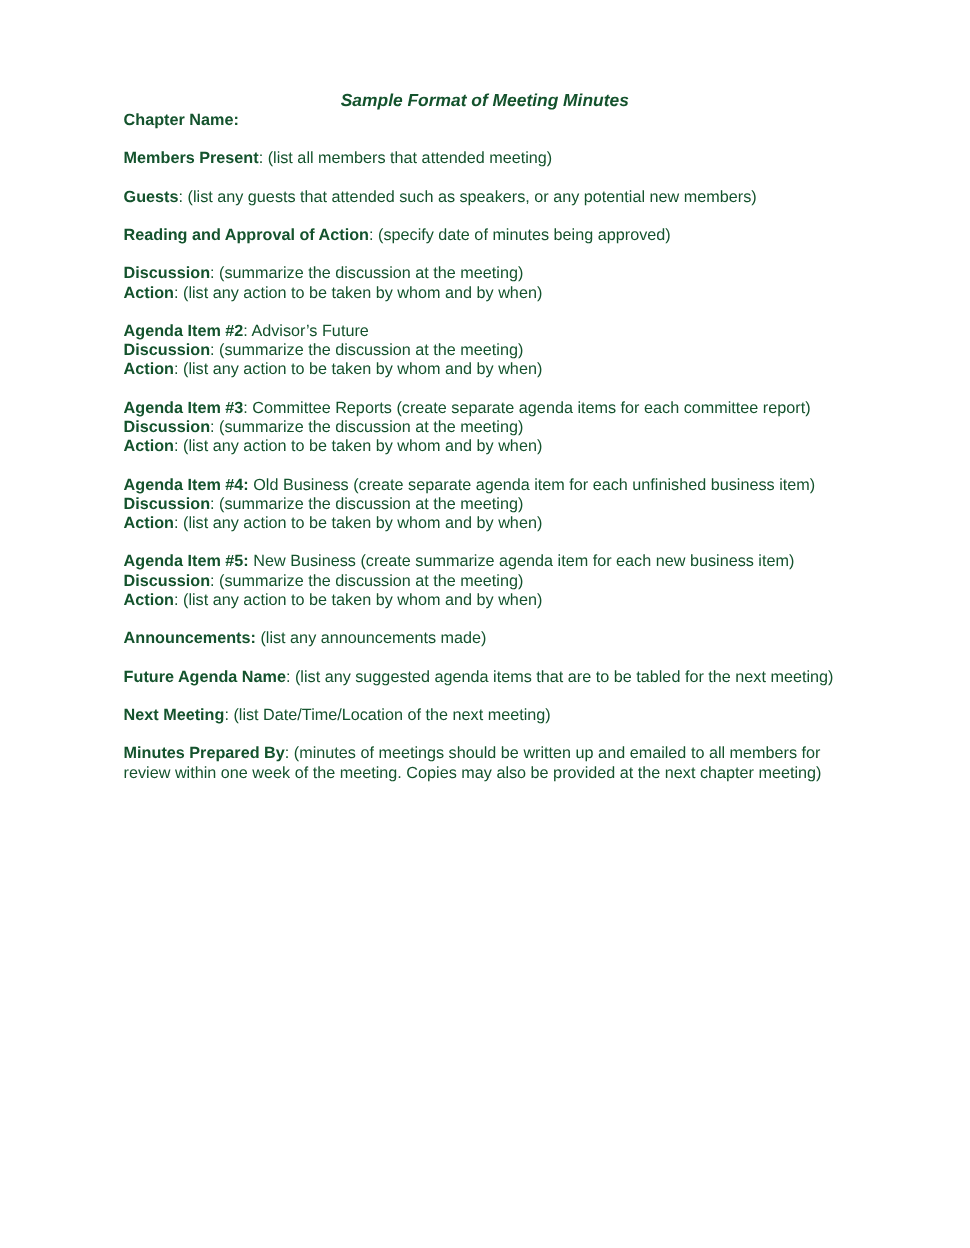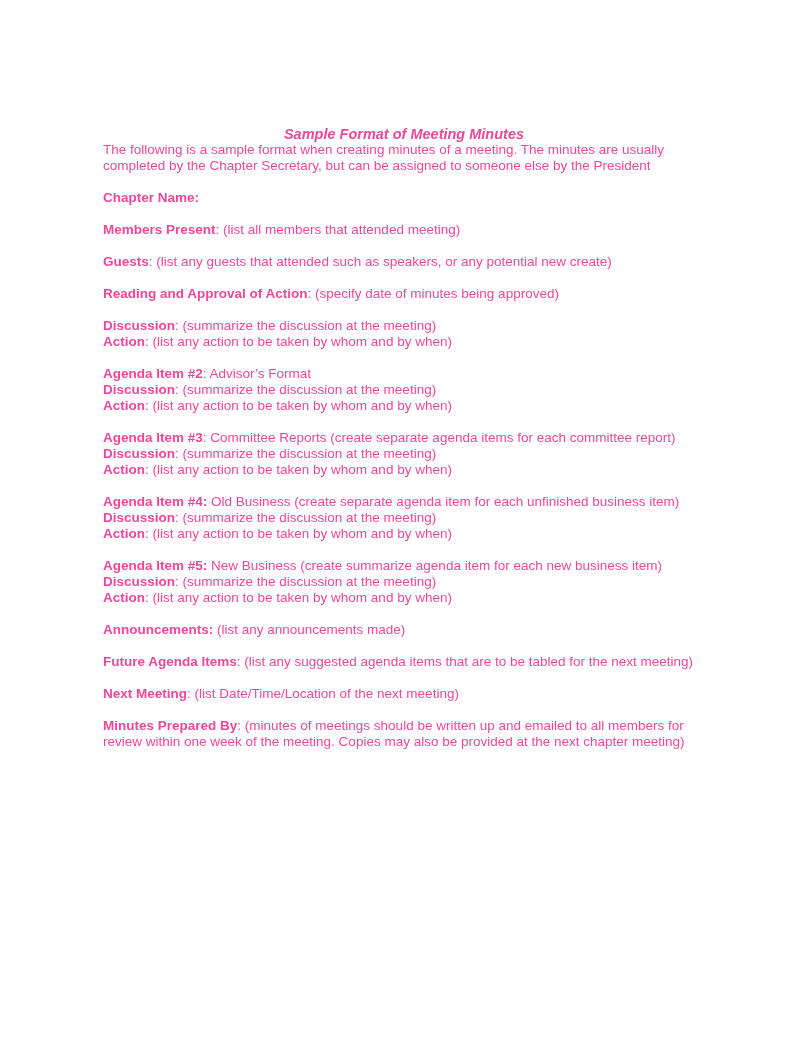--- a/index.html
+++ b/index.html
@@ -8,26 +8,25 @@
     background: #ffffff;
   }
   body {
     width: 808px;
     height: 1040px;
     overflow: hidden;
   }
   .page {
     box-sizing: content-box;
     width: 602px;
-    padding: 103px 102px 0 103px;
+    padding: 76px 102px 0 103px;
     font-family: "Liberation Sans", "DejaVu Sans", sans-serif;
     font-size: 13.5px;
     line-height: 16px;
-    color: #ec4899;
-    margin-top: 23px;
+    color: #14532d;
   }
   .title {
     font-size: 14.5px;
     font-weight: 700;
     font-style: italic;
     text-align: center;
     margin: 0;
   }
   .para {
     margin: 0 0 16px 0;
@@ -39,46 +38,45 @@
     font-weight: 700;
   }
 </style>
 </head>
 <body>
 
 <div class="page">
 
   <div class="title">Sample Format of Meeting Minutes</div>
 
-  <div class="para">The following is a sample format when creating minutes of a meeting. The minutes are usually completed by the Chapter Secretary, but can be assigned to someone else by the President</div>
 
   <div class="para">
     <span class="line"><b>Chapter Name:</b><span></span></span>
   </div>
 
   <div class="para">
     <span class="line"><b>Members Present</b><span>: (list all members that attended meeting)</span></span>
   </div>
 
 
   <div class="para">
-    <span class="line"><b>Guests</b><span>: (list any guests that attended such as speakers, or any potential new create)</span></span>
+    <span class="line"><b>Guests</b><span>: (list any guests that attended such as speakers, or any potential new members)</span></span>
   </div>
 
   <div class="para">
     <span class="line"><b>Reading and Approval of Action</b><span>: (specify date of minutes being approved)</span></span>
   </div>
 
   <div class="para">
     <span class="line"><b>Discussion</b><span>: (summarize the discussion at the meeting)</span></span>
     <span class="line"><b>Action</b><span>: (list any action to be taken by whom and by when)</span></span>
   </div>
 
   <div class="para">
-    <span class="line"><b>Agenda Item #2</b><span>: Advisor’s Format</span></span>
+    <span class="line"><b>Agenda Item #2</b><span>: Advisor’s Future</span></span>
     <span class="line"><b>Discussion</b><span>: (summarize the discussion at the meeting)</span></span>
     <span class="line"><b>Action</b><span>: (list any action to be taken by whom and by when)</span></span>
   </div>
 
   <div class="para">
     <span class="line"><b>Agenda Item #3</b><span>: Committee Reports (create separate agenda items for each committee report)</span></span>
     <span class="line"><b>Discussion</b><span>: (summarize the discussion at the meeting)</span></span>
     <span class="line"><b>Action</b><span>: (list any action to be taken by whom and by when)</span></span>
   </div>
 
@@ -92,21 +90,21 @@
     <span class="line"><b>Agenda Item #5:</b><span> New Business (create summarize agenda item for each new business item)</span></span>
     <span class="line"><b>Discussion</b><span>: (summarize the discussion at the meeting)</span></span>
     <span class="line"><b>Action</b><span>: (list any action to be taken by whom and by when)</span></span>
   </div>
 
   <div class="para">
     <span class="line"><b>Announcements:</b><span> (list any announcements made)</span></span>
   </div>
 
   <div class="para">
-    <span class="line"><b>Future Agenda Items</b><span>: (list any suggested agenda items that are to be tabled for the next meeting)</span></span>
+    <span class="line"><b>Future Agenda Name</b><span>: (list any suggested agenda items that are to be tabled for the next meeting)</span></span>
   </div>
 
   <div class="para">
     <span class="line"><b>Next Meeting</b><span>: (list Date/Time/Location of the next meeting)</span></span>
   </div>
 
   <div class="para">
     <span class="line"><b>Minutes Prepared By</b><span>: (minutes of meetings should be written up and emailed to all members for review within one week of the meeting. Copies may also be provided at the next chapter meeting)</span></span>
   </div>
 

